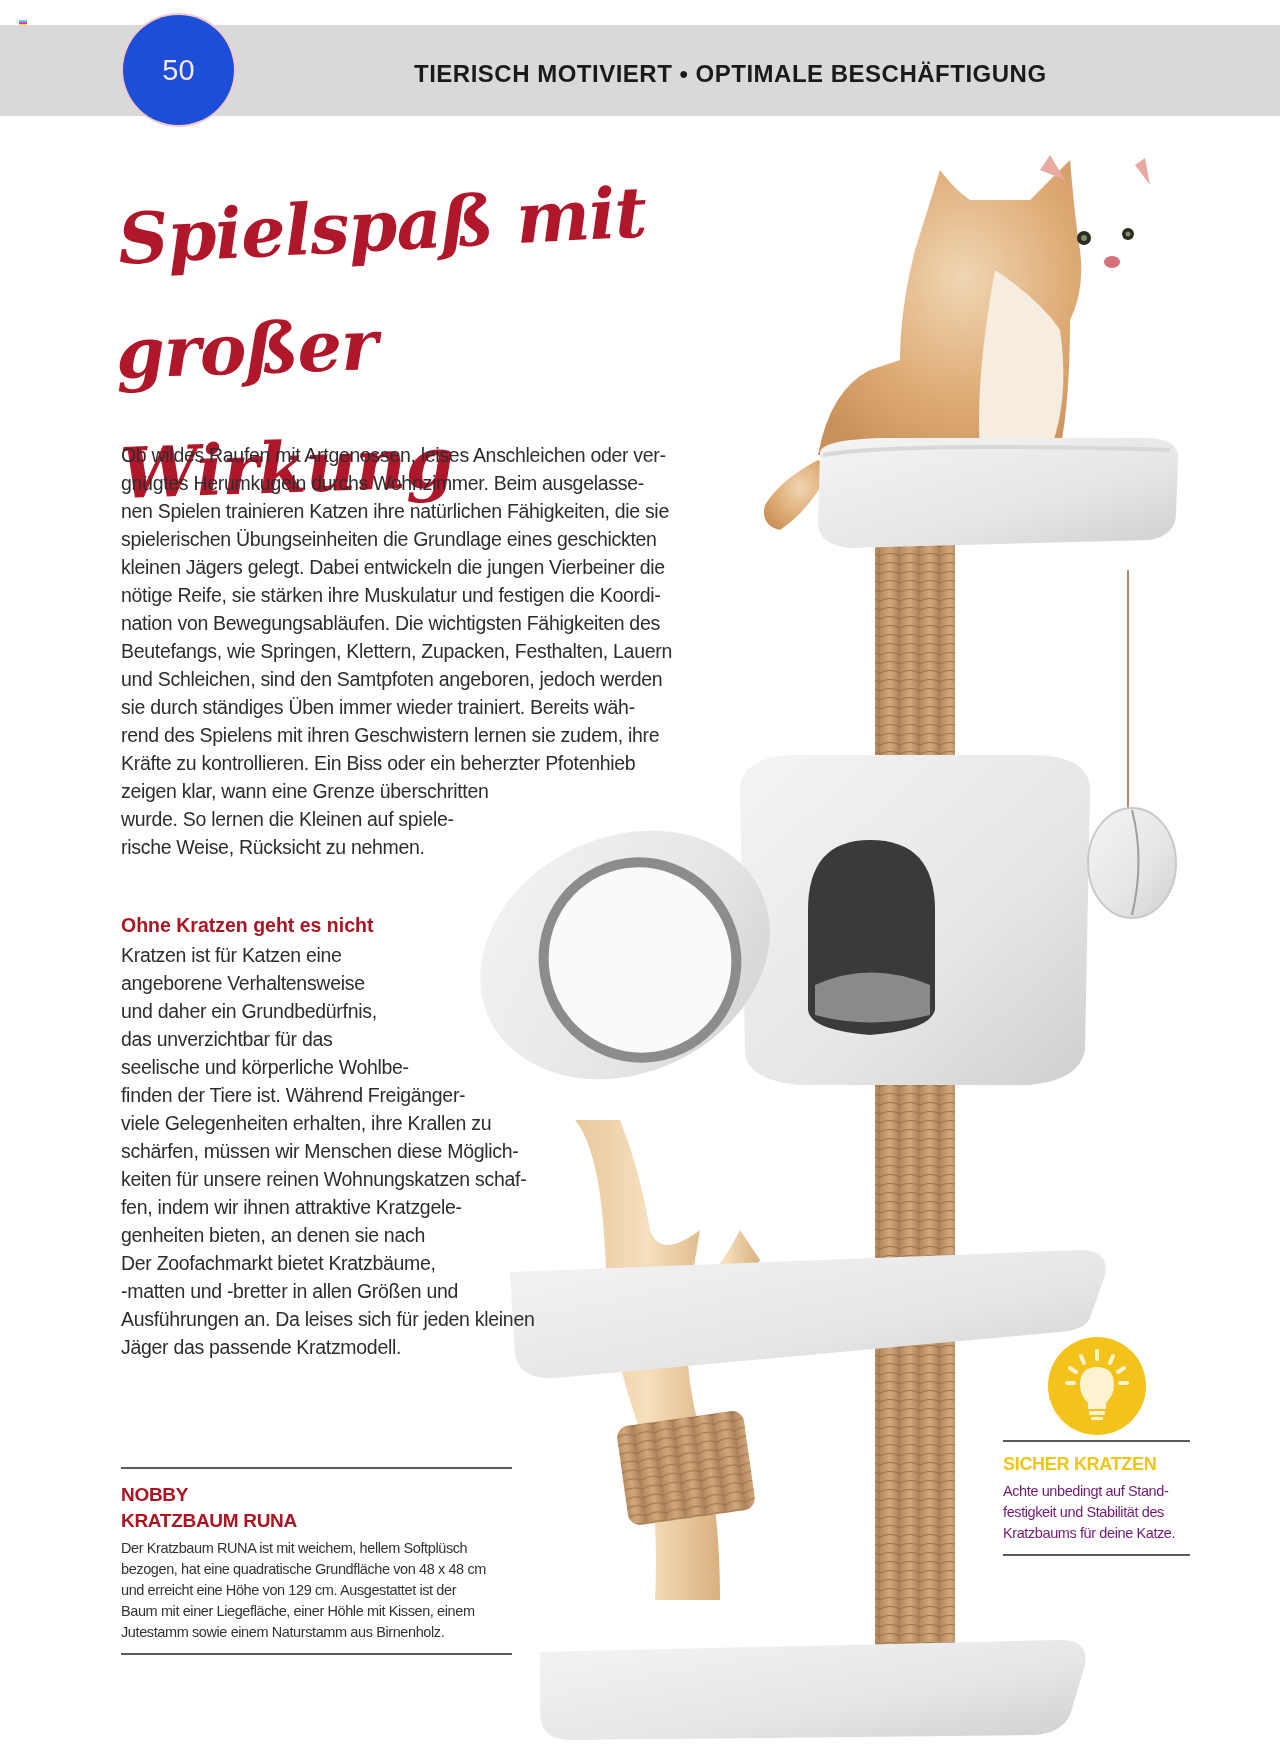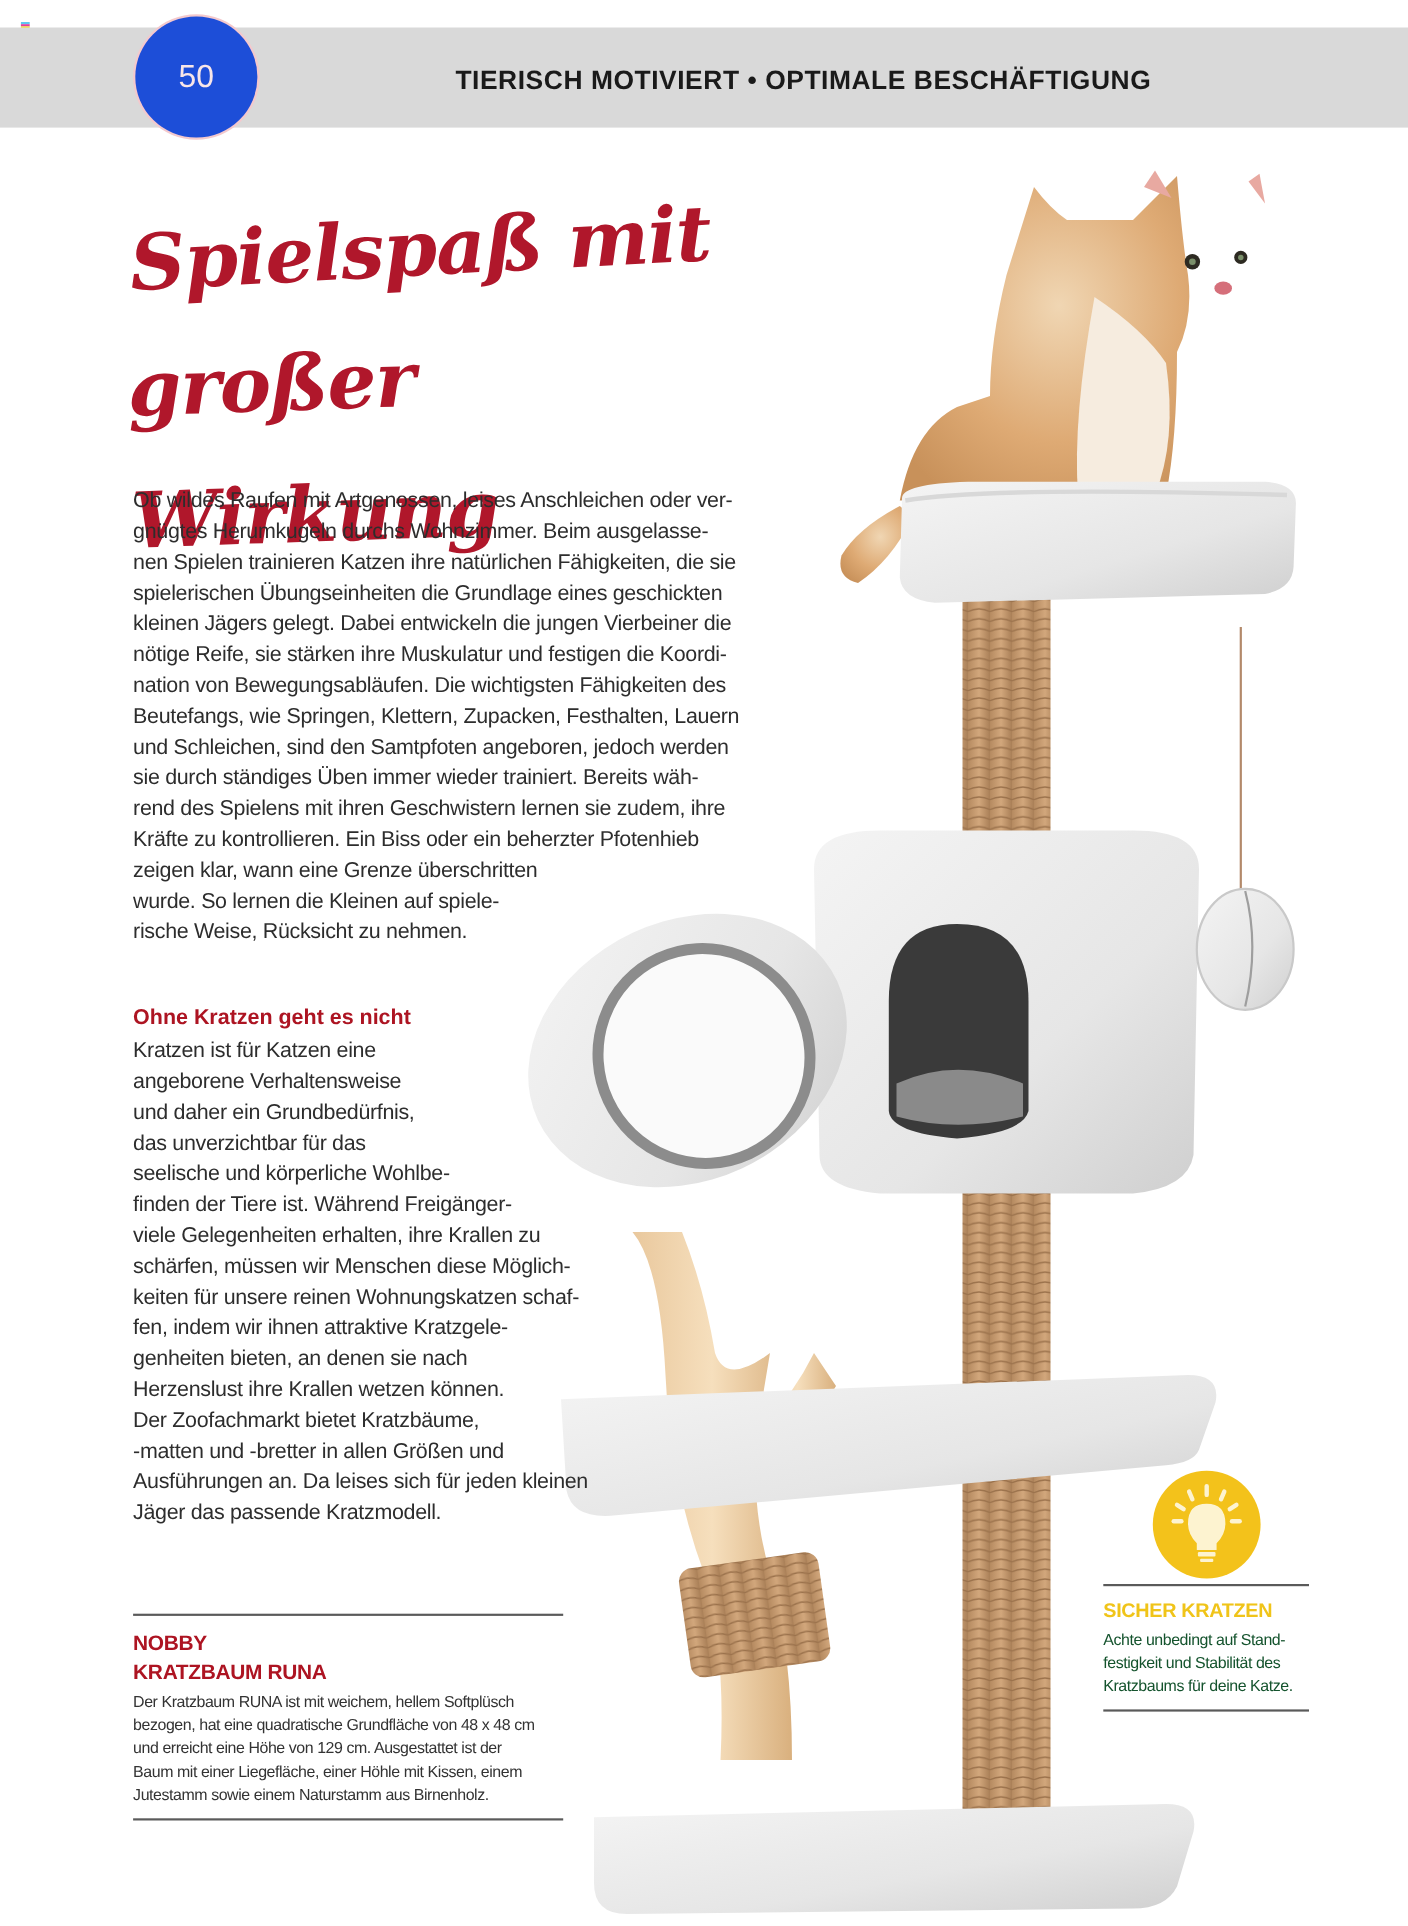--- a/index.html
+++ b/index.html
@@ -33,21 +33,21 @@
   .rule { height: 2px; background: #5a5a5a; width: 100%; }
   .product-brand, .product-name { color: #ad1422; font-weight: bold; font-size: 19px; line-height: 26px; letter-spacing: -0.3px; }
   .product-brand { margin-top: 13px; }
   .product-desc { margin-top: 4px; font-size: 14.5px; line-height: 21px; color: #333; letter-spacing: -0.4px; }
   .product-desc span { display: block; white-space: nowrap; }
   .product-box .rule.bottom { margin-top: 10px; }
 
   .tip-box { position: absolute; left: 1003px; top: 1440px; width: 187px; }
   .tip-icon { position: absolute; left: 1048px; top: 1337px; width: 98px; height: 98px; border-radius: 50%; background: #f3c21b; }
   .tip-title { margin-top: 12px; color: #f0c419; font-weight: bold; font-size: 18px; letter-spacing: -0.3px; }
-  .tip-text { margin-top: 6px; font-size: 14.5px; line-height: 21px; color: #14532d; letter-spacing: -0.4px; }
+  .tip-text { margin-top: 6px; font-size: 14.5px; line-height: 21px; color: #701a75; letter-spacing: -0.4px; }
   .tip-text span { display: block; white-space: nowrap; }
   .tip-box .rule.bottom { margin-top: 10px; }
 
   .product-photo { position: absolute; left: 430px; top: 150px; width: 790px; height: 1600px; }
 </style>
 </head>
 <body>
 
 <div class="print-mark">
   <span style="background:#5ec8f0"></span>
@@ -156,21 +156,20 @@
   <span>angeborene Verhaltensweise</span>
   <span>und daher ein Grundbedürfnis,</span>
   <span>das unverzichtbar für das</span>
   <span>seelische und körperliche Wohlbe-</span>
   <span>finden der Tiere ist. Während Freigänger-</span>
   <span>viele Gelegenheiten erhalten, ihre Krallen zu</span>
   <span>schärfen, müssen wir Menschen diese Möglich-</span>
   <span>keiten für unsere reinen Wohnungskatzen schaf-</span>
   <span>fen, indem wir ihnen attraktive Kratzgele-</span>
   <span>genheiten bieten, an denen sie nach</span>
-  <span>Herzenslust ihre Krallen wetzen können.</span>
   <span>Der Zoofachmarkt bietet Kratzbäume,</span>
   <span>-matten und -bretter in allen Größen und</span>
   <span>Ausführungen an. Da leises sich für jeden kleinen</span>
   <span>Jäger das passende Kratzmodell.</span>
 </div>
 
 <div class="product-box">
   <div class="rule"></div>
   <div class="product-brand">NOBBY</div>
   <div class="product-name">KRATZBAUM RUNA</div>

